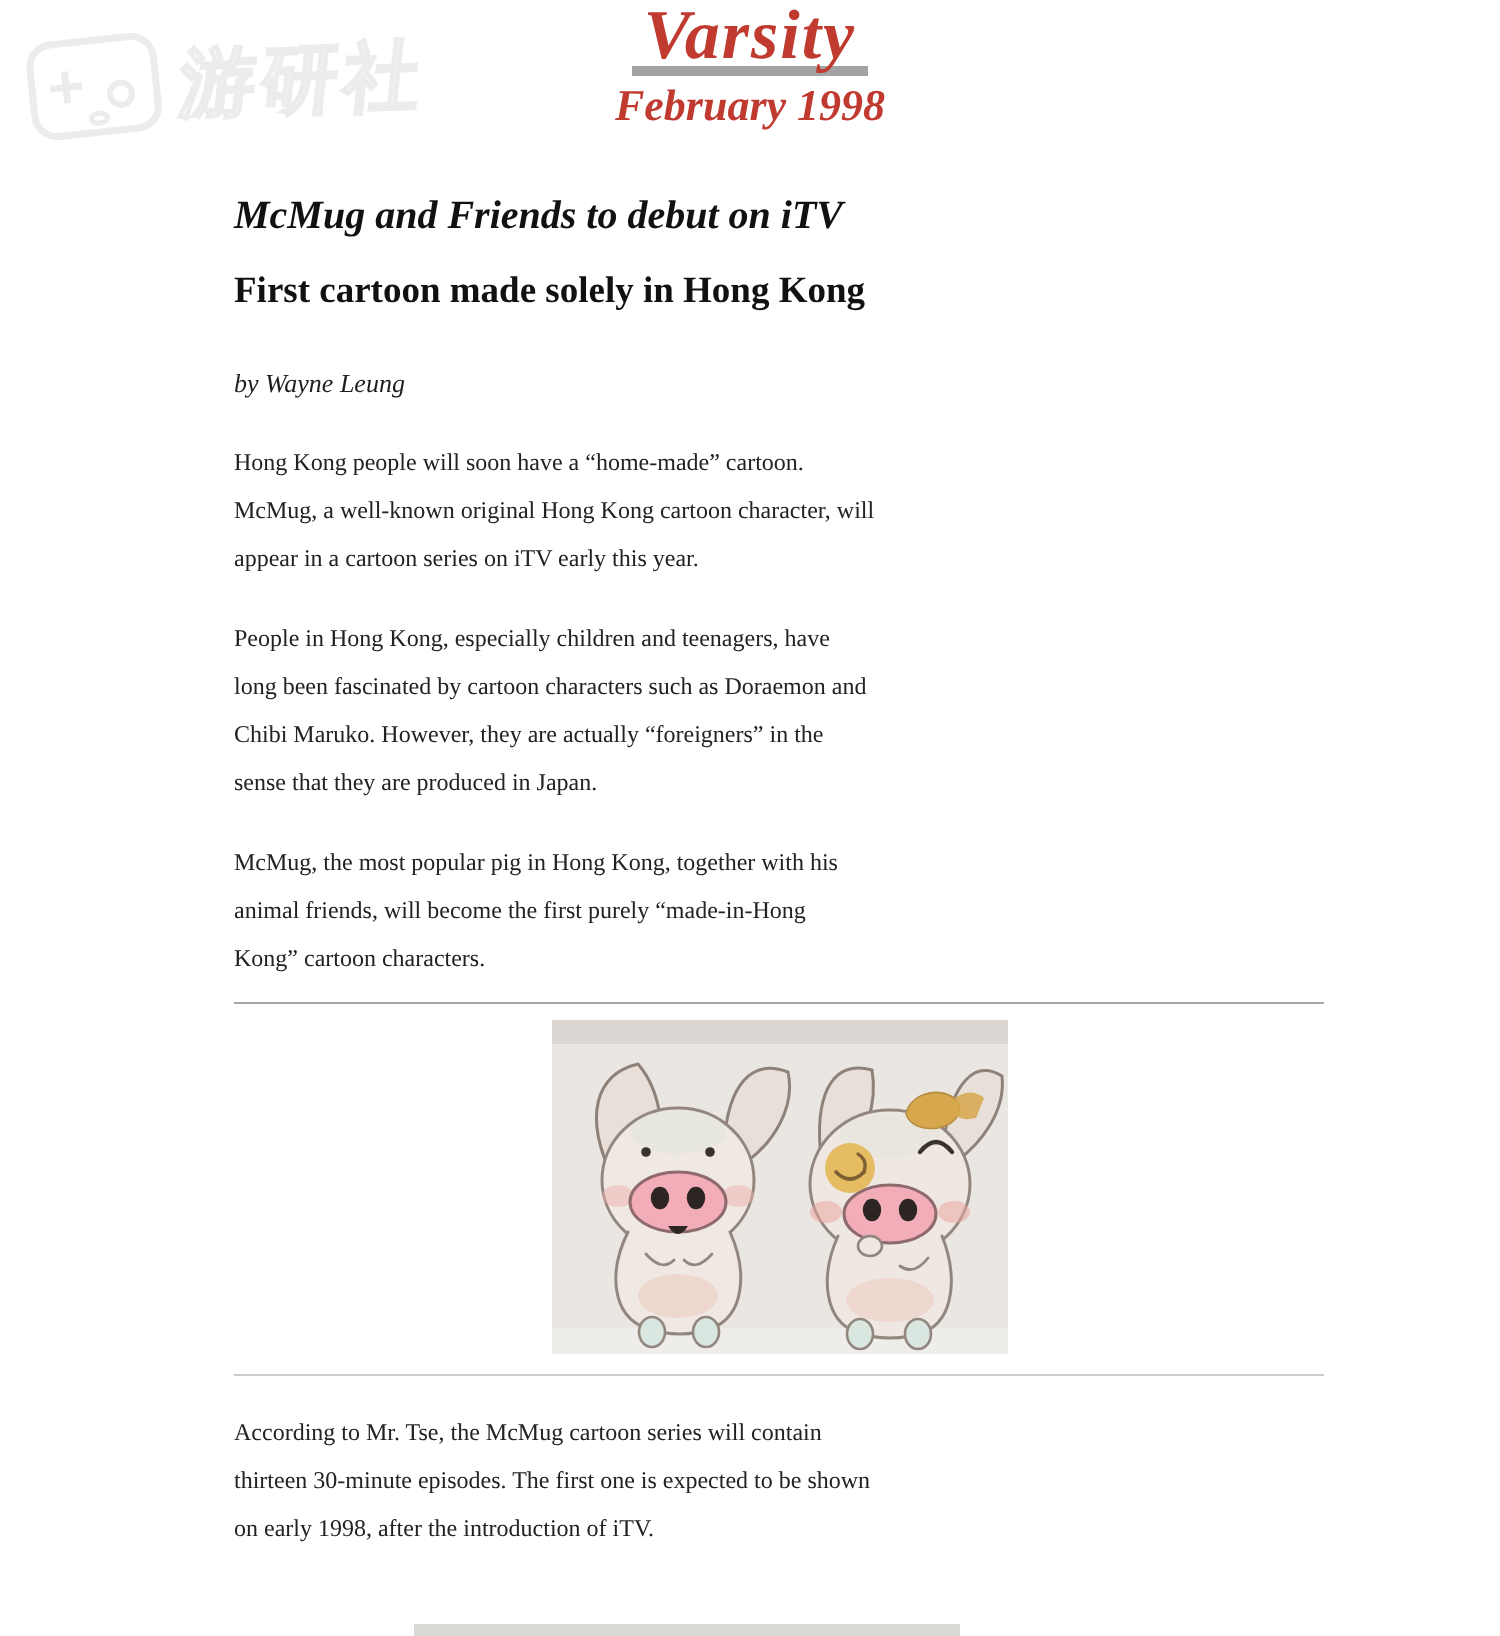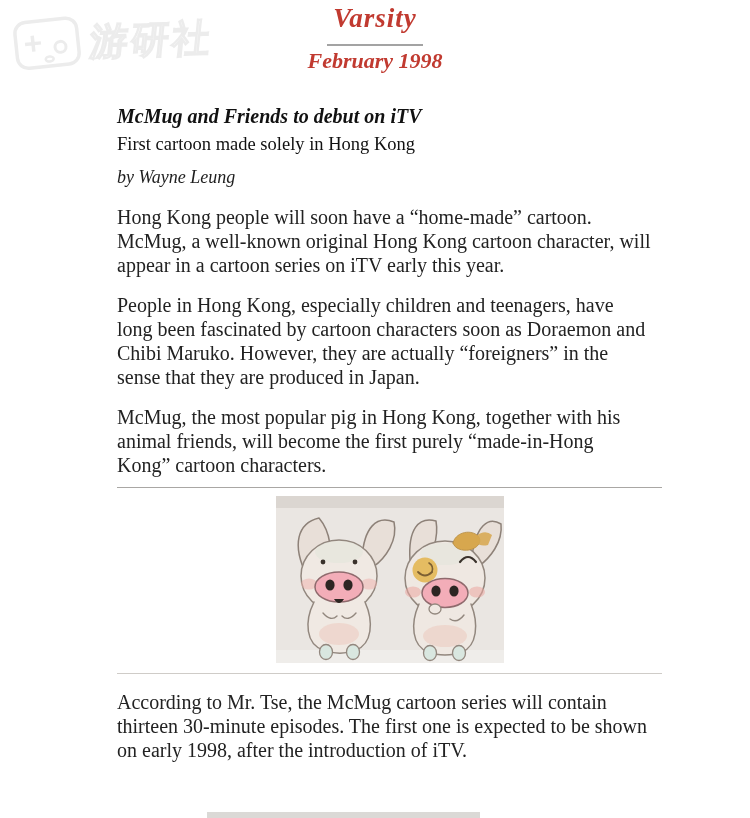--- a/index.html
+++ b/index.html
@@ -32,28 +32,28 @@
     letter-spacing: 3px;
     color: #ffffff;
     -webkit-text-stroke: 1.2px #ececec;
     transform: skewX(-8deg);
   }
 
   
   .masthead { text-align: center; padding-top: 4px; }
   .varsity {
     display: inline-block;
-    font-size: 27px;
+    font-size: 35px;
     line-height: 28px;
     font-weight: bold;
     font-style: italic;
     color: #c13a30;
     letter-spacing: 1px;
-    border-bottom: 2px solid #a3a3a3;
-    padding: 0 6px 12px 6px;
+    border-bottom: 5px solid #a3a3a3;
+    padding: 0 6px 1px 6px;
   }
   .issue-date {
     margin-top: 3px;
     font-size: 22px;
     line-height: 24px;
     font-weight: bold;
     font-style: italic;
     color: #c13a30;
   }
 
@@ -65,35 +65,35 @@
   }
   .headline {
     margin-top: 28px;
     font-size: 20px;
     line-height: 30px;
     font-weight: bold;
     font-style: italic;
     color: #111;
   }
   .subheadline {
-    margin-top: 2px;
+    margin-top: 12px;
     font-size: 18.5px;
     line-height: 23px;
-    font-weight: normal;
+    font-weight: bold;
     color: #111;
   }
   .byline {
-    margin-top: 10px;
-    font-size: 18px;
+    margin-top: 22px;
+    font-size: 13px;
     line-height: 23px;
     font-style: italic;
   }
   p.body-par {
     margin-top: 16px;
-    font-size: 20px;
+    font-size: 12px;
     line-height: 24px;
     white-space: pre;
     color: #222;
   }
   hr.divider {
     border: none;
     border-top: 1px solid #a9a7a4;
     margin: 10px 0 0 0;
   }
   hr.divider.light { border-top-color: #cfccc8; }
@@ -137,21 +137,21 @@
 
   <div class="column">
     <h1 class="headline">McMug and Friends to debut on iTV</h1>
     <h2 class="subheadline">First cartoon made solely in Hong Kong</h2>
     <div class="byline">by Wayne Leung</div>
 
     <p class="body-par">Hong Kong people will soon have a “home-made” cartoon.
 McMug, a well-known original Hong Kong cartoon character, will
 appear in a cartoon series on iTV early this year.</p>
     <p class="body-par">People in Hong Kong, especially children and teenagers, have
-long been fascinated by cartoon characters soon as Doraemon and
+long been fascinated by cartoon characters such as Doraemon and
 Chibi Maruko. However, they are actually “foreigners” in the
 sense that they are produced in Japan.</p>
     <p class="body-par">McMug, the most popular pig in Hong Kong, together with his
 animal friends, will become the first purely “made-in-Hong
 Kong” cartoon characters.</p>
 
     <hr class="divider">
 
     <figure class="article-figure">
       <svg width="228" height="167" viewBox="0 0 228 167">

